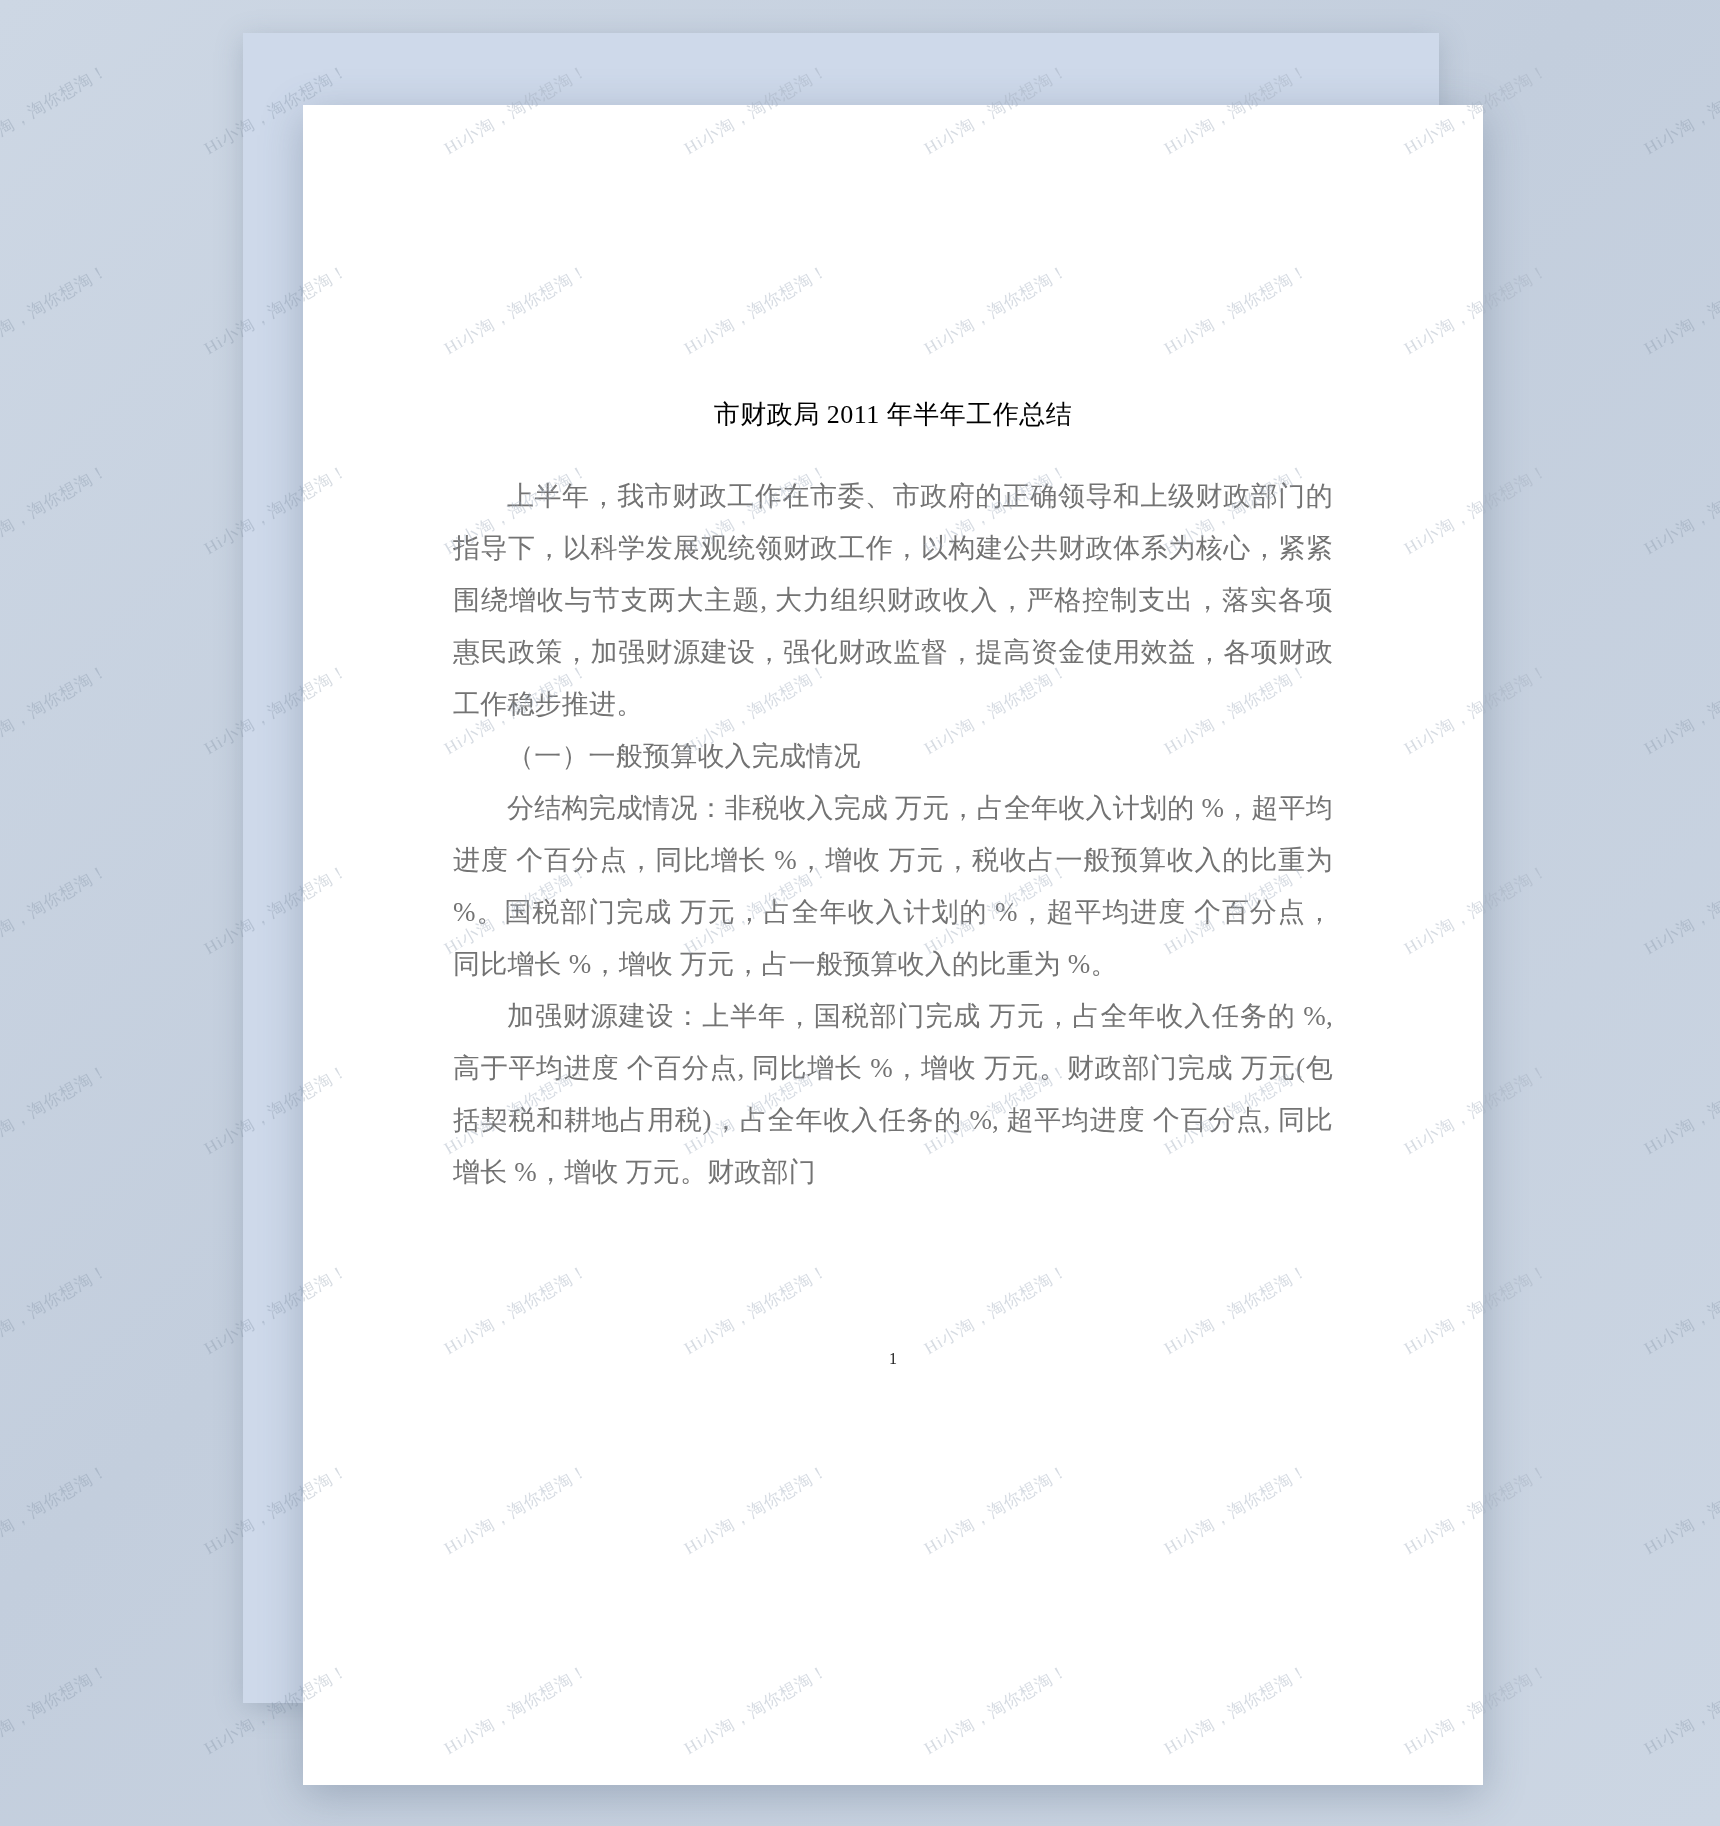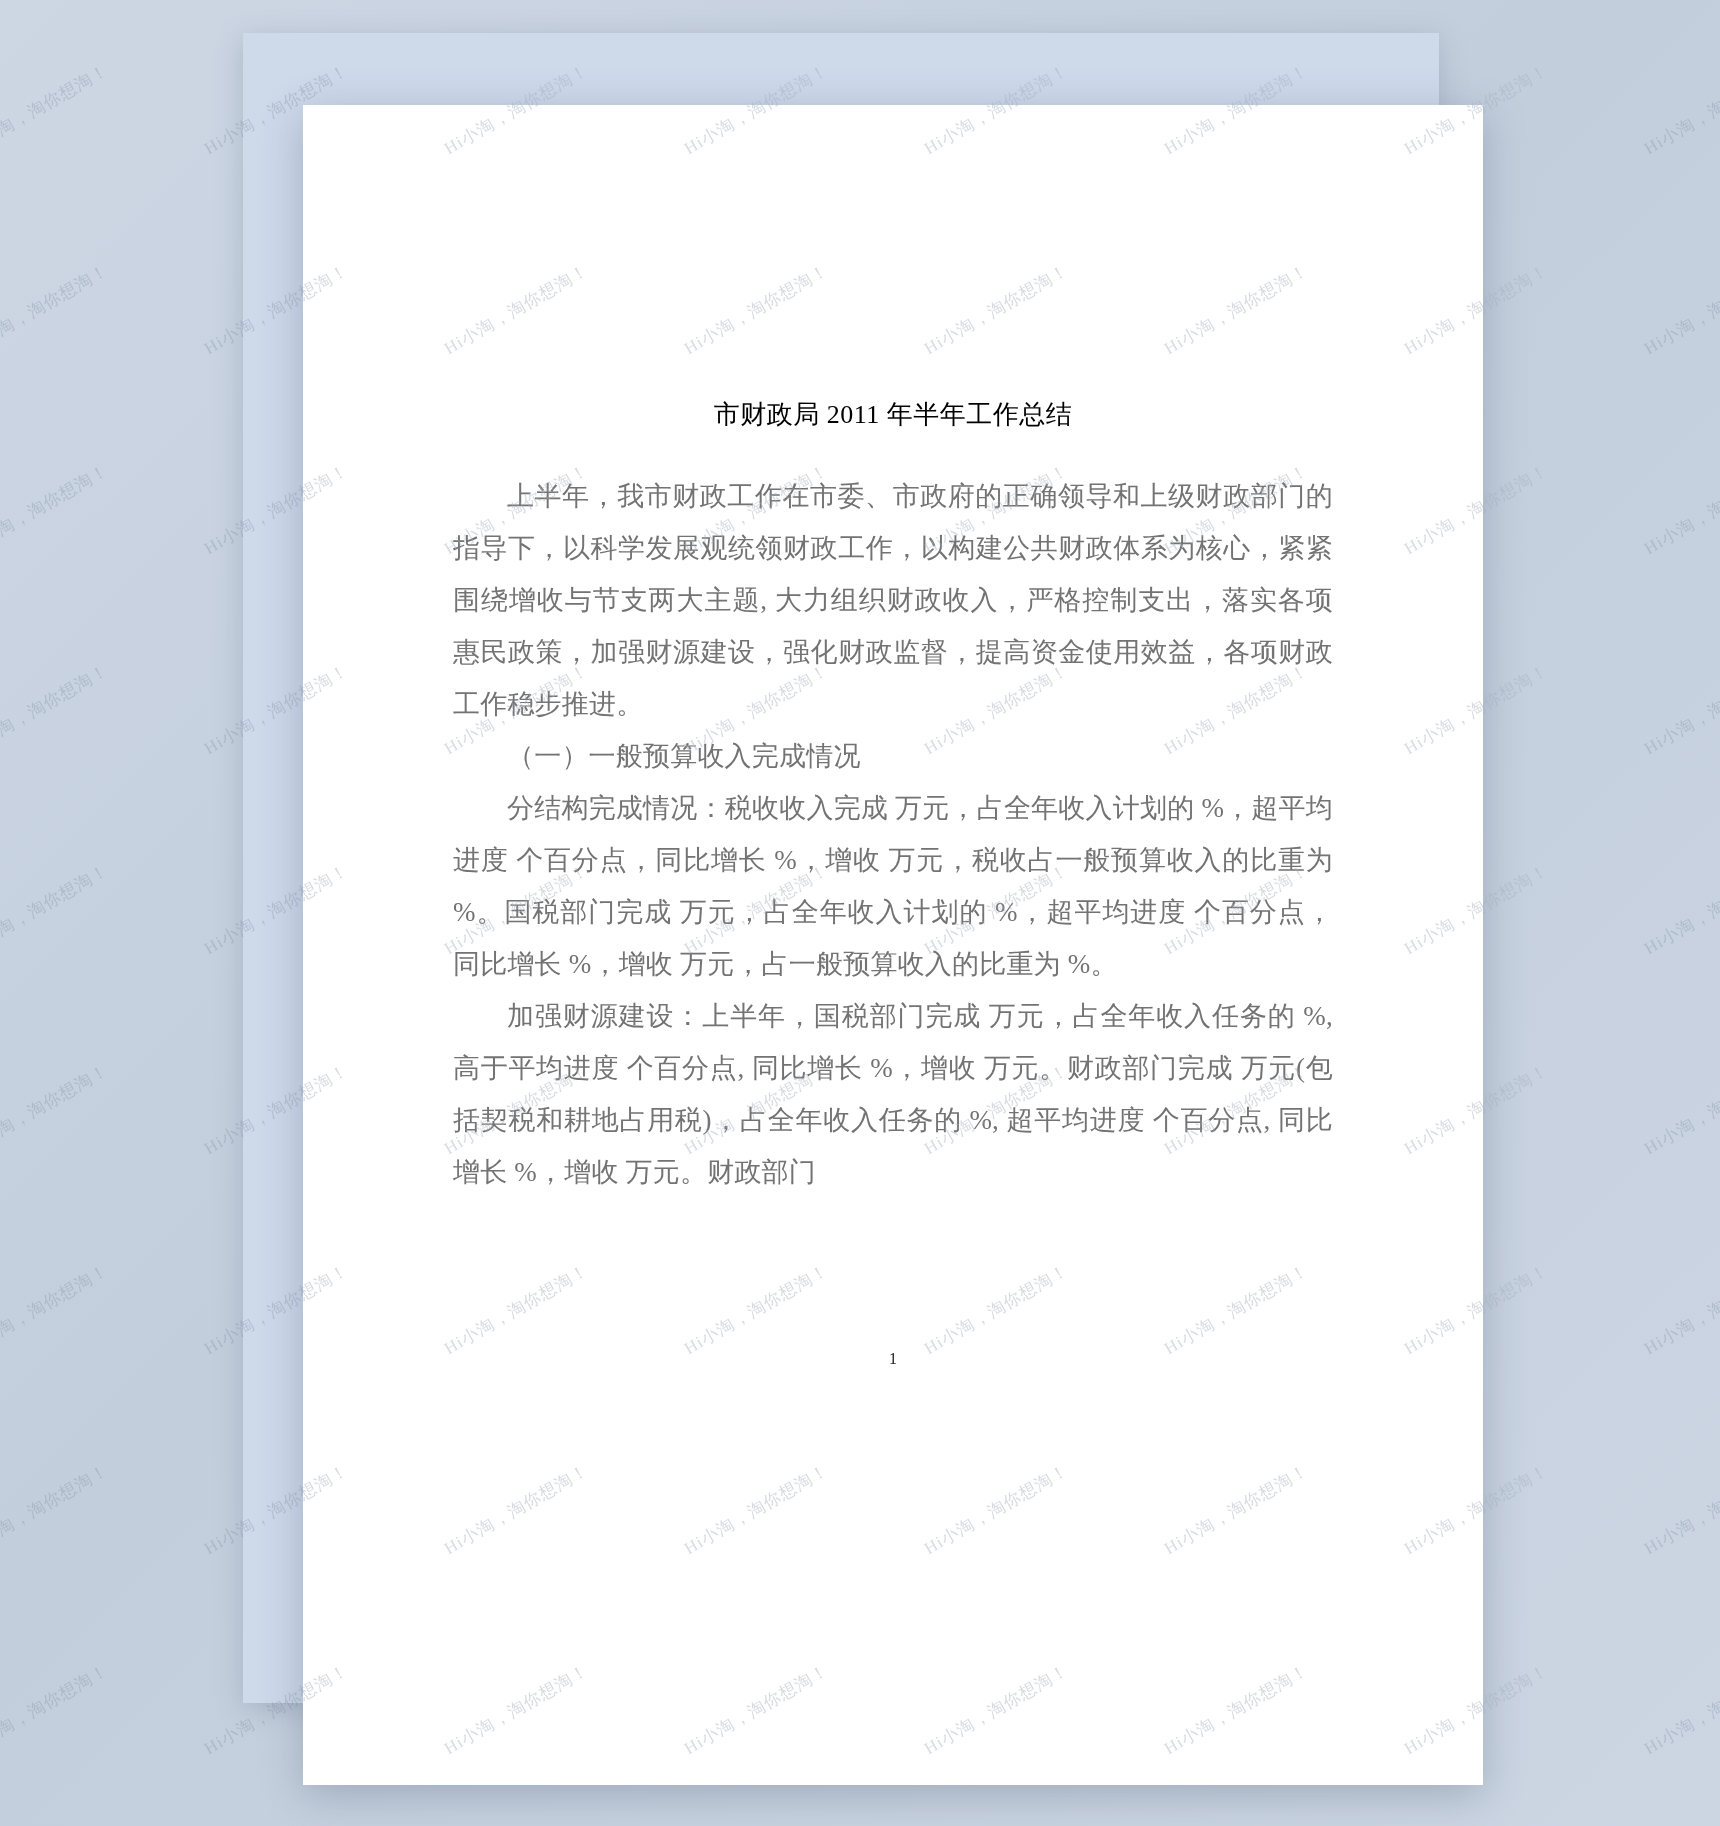--- a/index.html
+++ b/index.html
@@ -112,21 +112,21 @@
   <div id="back-sheet"></div>
 
   <div id="page">
 
     <div class="doc-body">
 
       <div class="doc-title">市财政局 2011 年半年工作总结</div>
 
       <p class="para">上半年，我市财政工作在市委、市政府的正确领导和上级财政部门的指导下，以科学发展观统领财政工作，以构建公共财政体系为核心，紧紧围绕增收与节支两大主题, 大力组织财政收入，严格控制支出，落实各项惠民政策，加强财源建设，强化财政监督，提高资金使用效益，各项财政工作稳步推进。</p>
       <p class="para"><span class="bold">（一）一般预算收入完成情况</span></p>
-      <p class="para"><span class="bold">分结构完成情况：</span><span class="bold">税收收入</span>完成 万元，占全年收入计划的 %，超平均进度 个百分点，同比增长 %，增收 万元，税收占一般预算收入的比重为 %。<span class="bold">国税部门</span>完成 万元，占全年收入计划的 %，超平均进度 个百分点，同比增长 %，增收 万元，占一般预算收入的比重为 %。</p>
+      <p class="para"><span class="bold">分结构完成情况：</span><span class="bold">非税收入</span>完成 万元，占全年收入计划的 %，超平均进度 个百分点，同比增长 %，增收 万元，税收占一般预算收入的比重为 %。<span class="bold">国税部门</span>完成 万元，占全年收入计划的 %，超平均进度 个百分点，同比增长 %，增收 万元，占一般预算收入的比重为 %。</p>
       <p class="para"><span class="bold">加强财源建设：</span>上半年，<span class="bold">国税部门</span>完成 万元，占全年收入任务的 %, 高于平均进度 个百分点, 同比增长 %，增收 万元。<span class="bold">财政部门</span>完成 万元(包括契税和耕地占用税)，占全年收入任务的 %, 超平均进度 个百分点, 同比增长 %，增收 万元。<span class="bold">财政部门</span></p>
 
     </div>
 
     <div class="page-number">1</div>
 
   </div>
 
 <div class="wm" style="left: -40px; top: 140px;">Hi小淘，淘你想淘！</div>
     <div class="wm" style="left: 200px; top: 140px;">Hi小淘，淘你想淘！</div>

